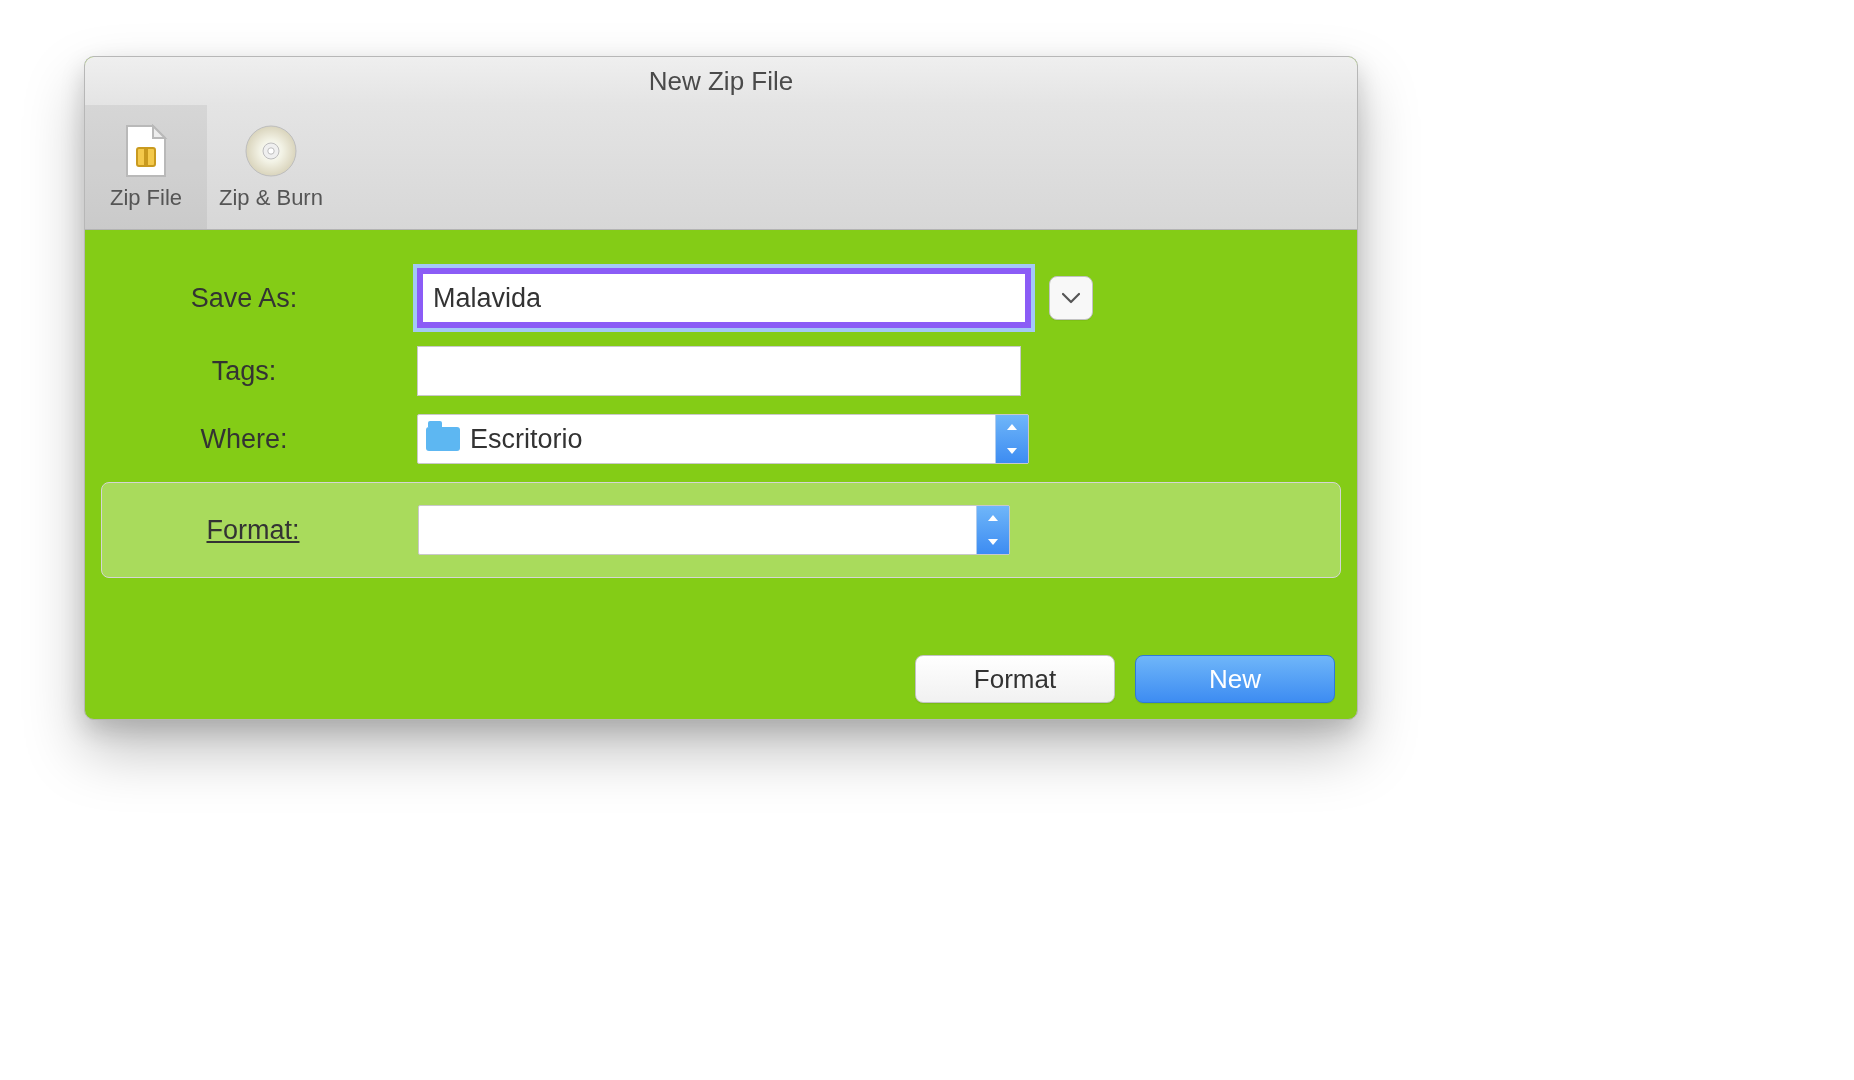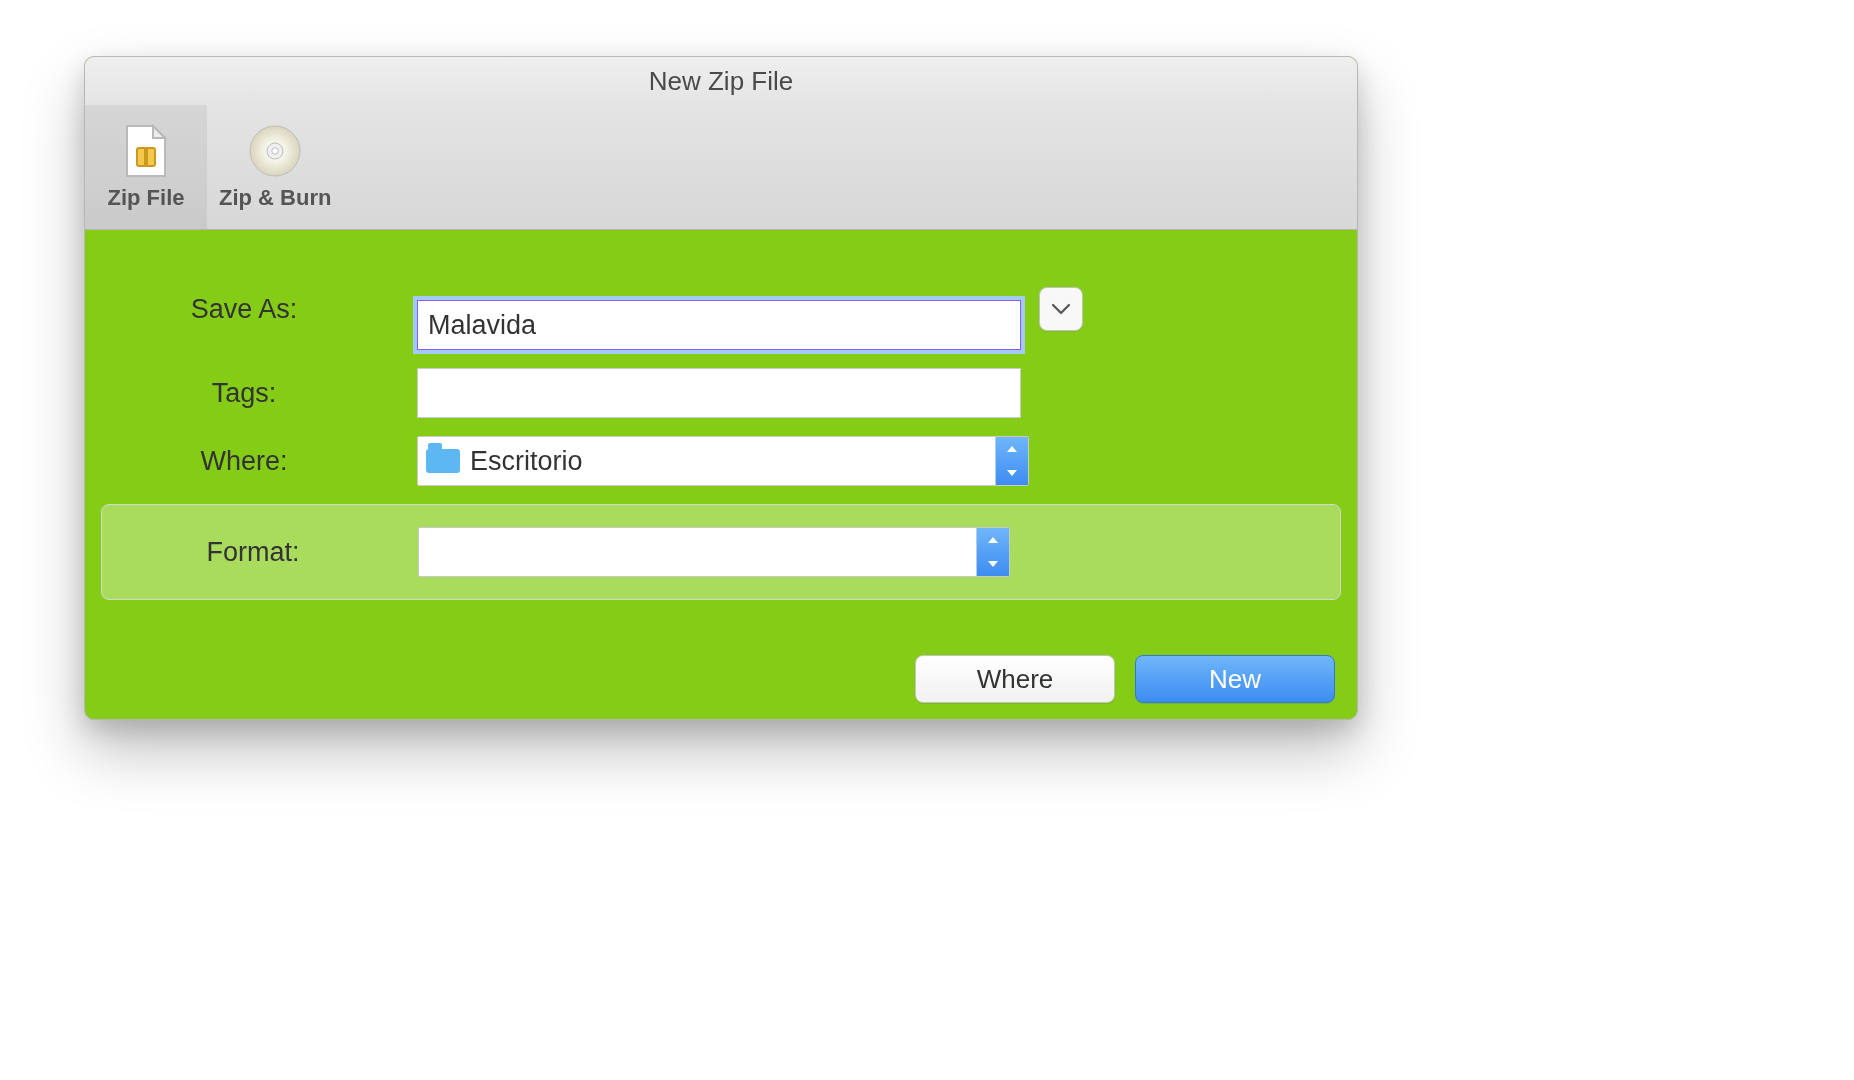--- a/index.html
+++ b/index.html
@@ -43,21 +43,20 @@
     border-bottom: none;
   }
   
   .toolbar {
     height: 124px;
     display: flex;
     align-items: flex-end;
     padding: 0;
     background: linear-gradient(#e4e4e4, #d7d7d7);
     border-bottom: 1px solid #b3b3b3;
-    font-weight: bold;
   }
   .toolbar-item {
     display: flex;
     flex-direction: column;
     align-items: center;
     justify-content: center;
     height: 124px;
     padding: 0 12px;
     min-width: 98px;
     cursor: default;
@@ -100,23 +99,22 @@
     width: 582px;
     border: 1px solid #c9c9c9;
     background: #fff;
     font-size: 27px;
     line-height: 48px;
     padding: 0 10px;
     color: #333;
   }
   .text-input.focused {
     outline: none;
-    border: 1px solid #8b5cf6;
+    border: 6px solid #8b5cf6;
     box-shadow: 0 0 0 4px #a3c9f5;
-    margin-top: 32px;
   }
   .expand-btn {
     width: 42px;
     height: 42px;
     margin-left: 18px;
     border: 1px solid #c2c2c2;
     border-radius: 8px;
     background: #f8f8f8;
     display: flex;
     align-items: center;
@@ -291,21 +289,21 @@
                   <svg width="12" height="8" viewBox="0 0 12 8">
                     <path d="M1 1 L6 7 L11 1 Z" fill="#fff"></path>
                   </svg>
                 </span>
             </span>
           </div>
         </div>
       </div>
 
       <div class="format-panel">
-        <div class="row" style="margin-bottom:0;">
+        <div class="row" style="margin-bottom:0;text-decoration:underline;">
           <div class="lbl" style="width:302px;">Format:</div>
           <div class="ctrl-col">
             <div class="popup" style="width:582px;">
               <span class="stepper">
                 <span class="arr">
                     <svg width="12" height="8" viewBox="0 0 12 8">
                       <path d="M1 7 L6 1 L11 7 Z" fill="#fff"></path>
                     </svg>
                   </span>
                 <span class="arr">
@@ -315,18 +313,18 @@
                   </span>
               </span>
             </div>
           </div>
         </div>
       </div>
 
     </div>
 
     <div class="footer">
-      <div class="btn">Where</div>
+      <div class="btn">Format</div>
       <div class="btn primary">New</div>
     </div>
 
   </div>
 </div>
 
 </body></html>

